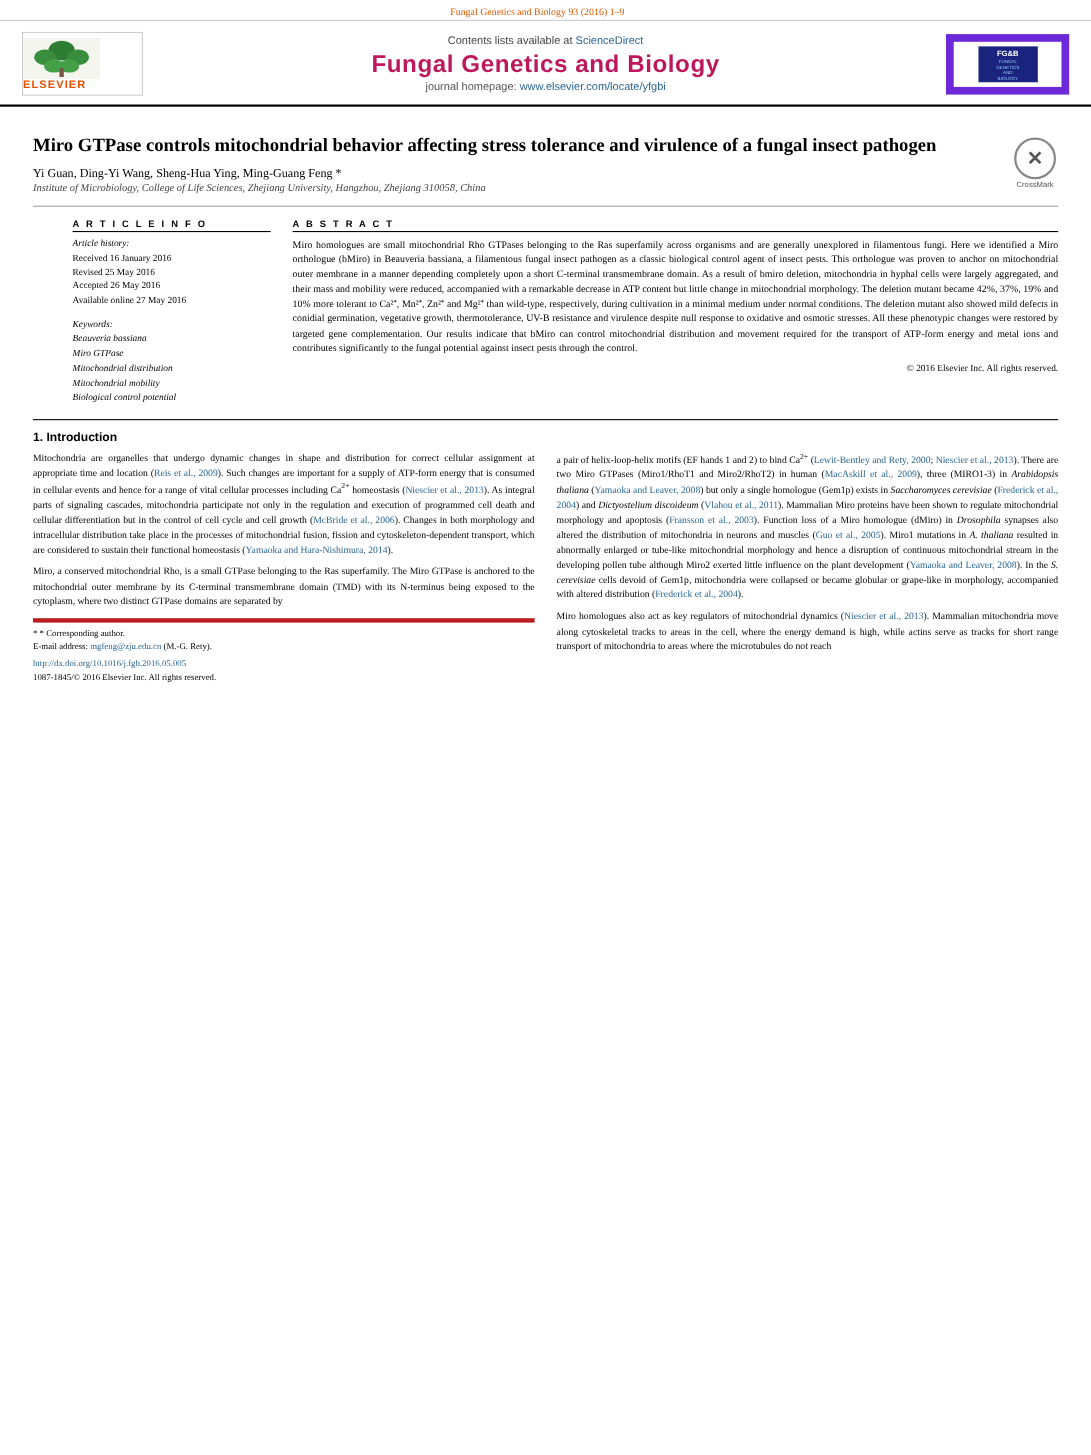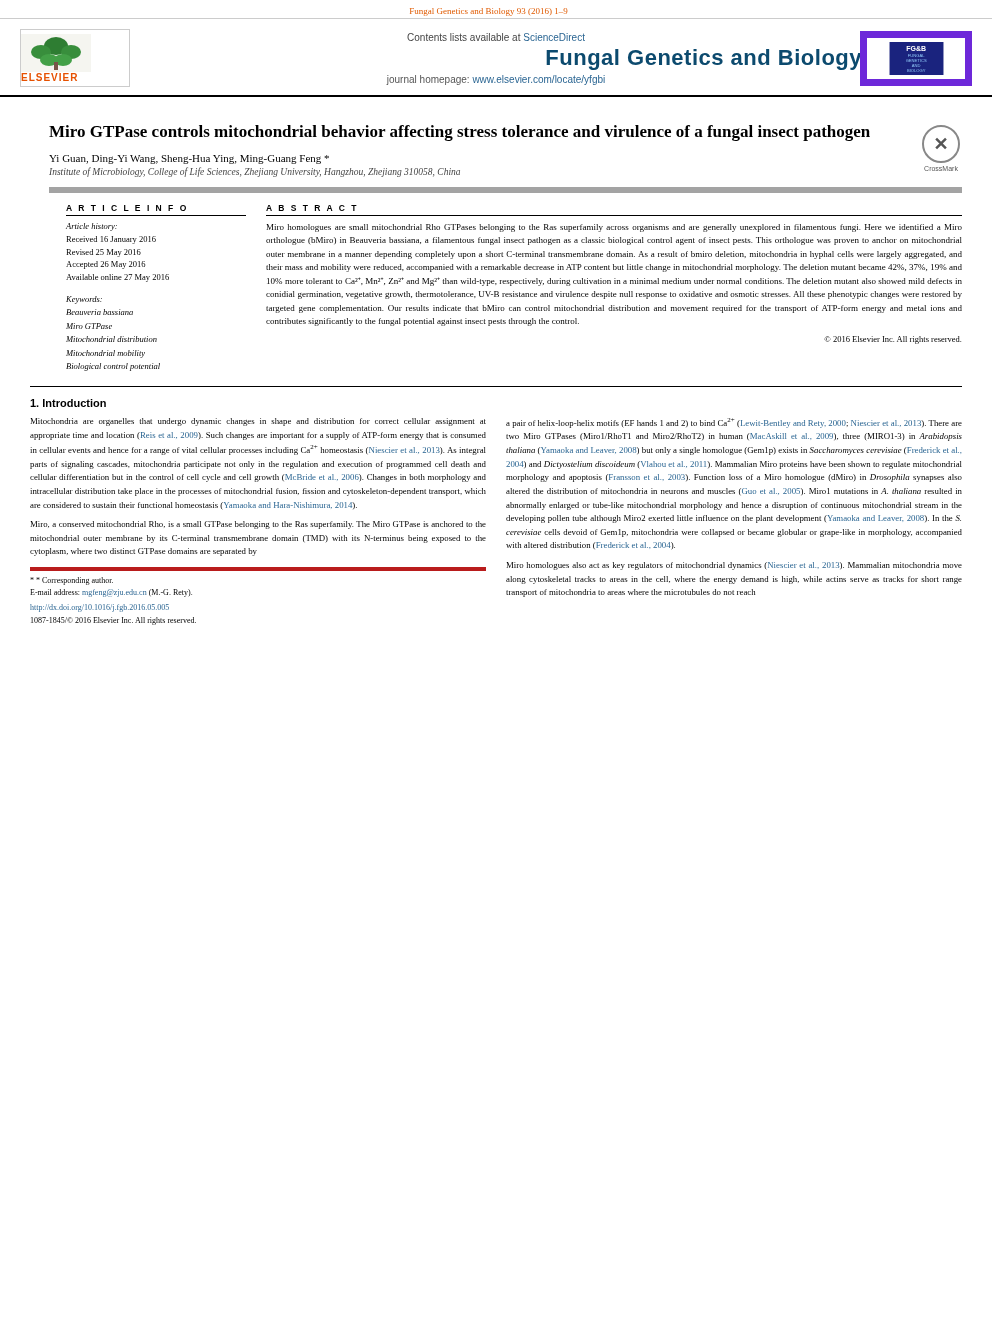--- a/index.html
+++ b/index.html
@@ -39,24 +39,23 @@
     }
     .journal-header-right {
       width: 110px;
       display: flex;
       flex-direction: column;
       align-items: flex-end;
     }
     .journal-title-main {
       font-size: 22px;
       font-weight: bold;
-      color: #0c4a6e;
+      color: #be185d;
       font-family: Arial, sans-serif;
       letter-spacing: 0.5px;
-      text-align: right;
     }
     .journal-title-sub {
       font-size: 10px;
       color: #555;
       font-family: Arial, sans-serif;
       margin-top: 3px;
     }
     .journal-title-sub a { color: #2a6592; text-decoration: none; }
     .contents-line {
       font-size: 10px;
@@ -89,25 +88,24 @@
     }
 
     
     .article-body {
       padding: 10px 30px 10px 30px;
     }
 
     
     .article-title-section {
       padding: 14px 0 10px 0;
-      border-bottom: 6px solid #a3a3a3;
+      border-bottom: 1px solid #a3a3a3;
       display: flex;
       align-items: flex-start;
       justify-content: space-between;
-      margin-left: 19px;
     }
     .article-title-text {
       flex: 1;
       padding-right: 20px;
     }
     .article-title {
       font-size: 17px;
       font-weight: bold;
       color: #000;
       line-height: 1.35;

